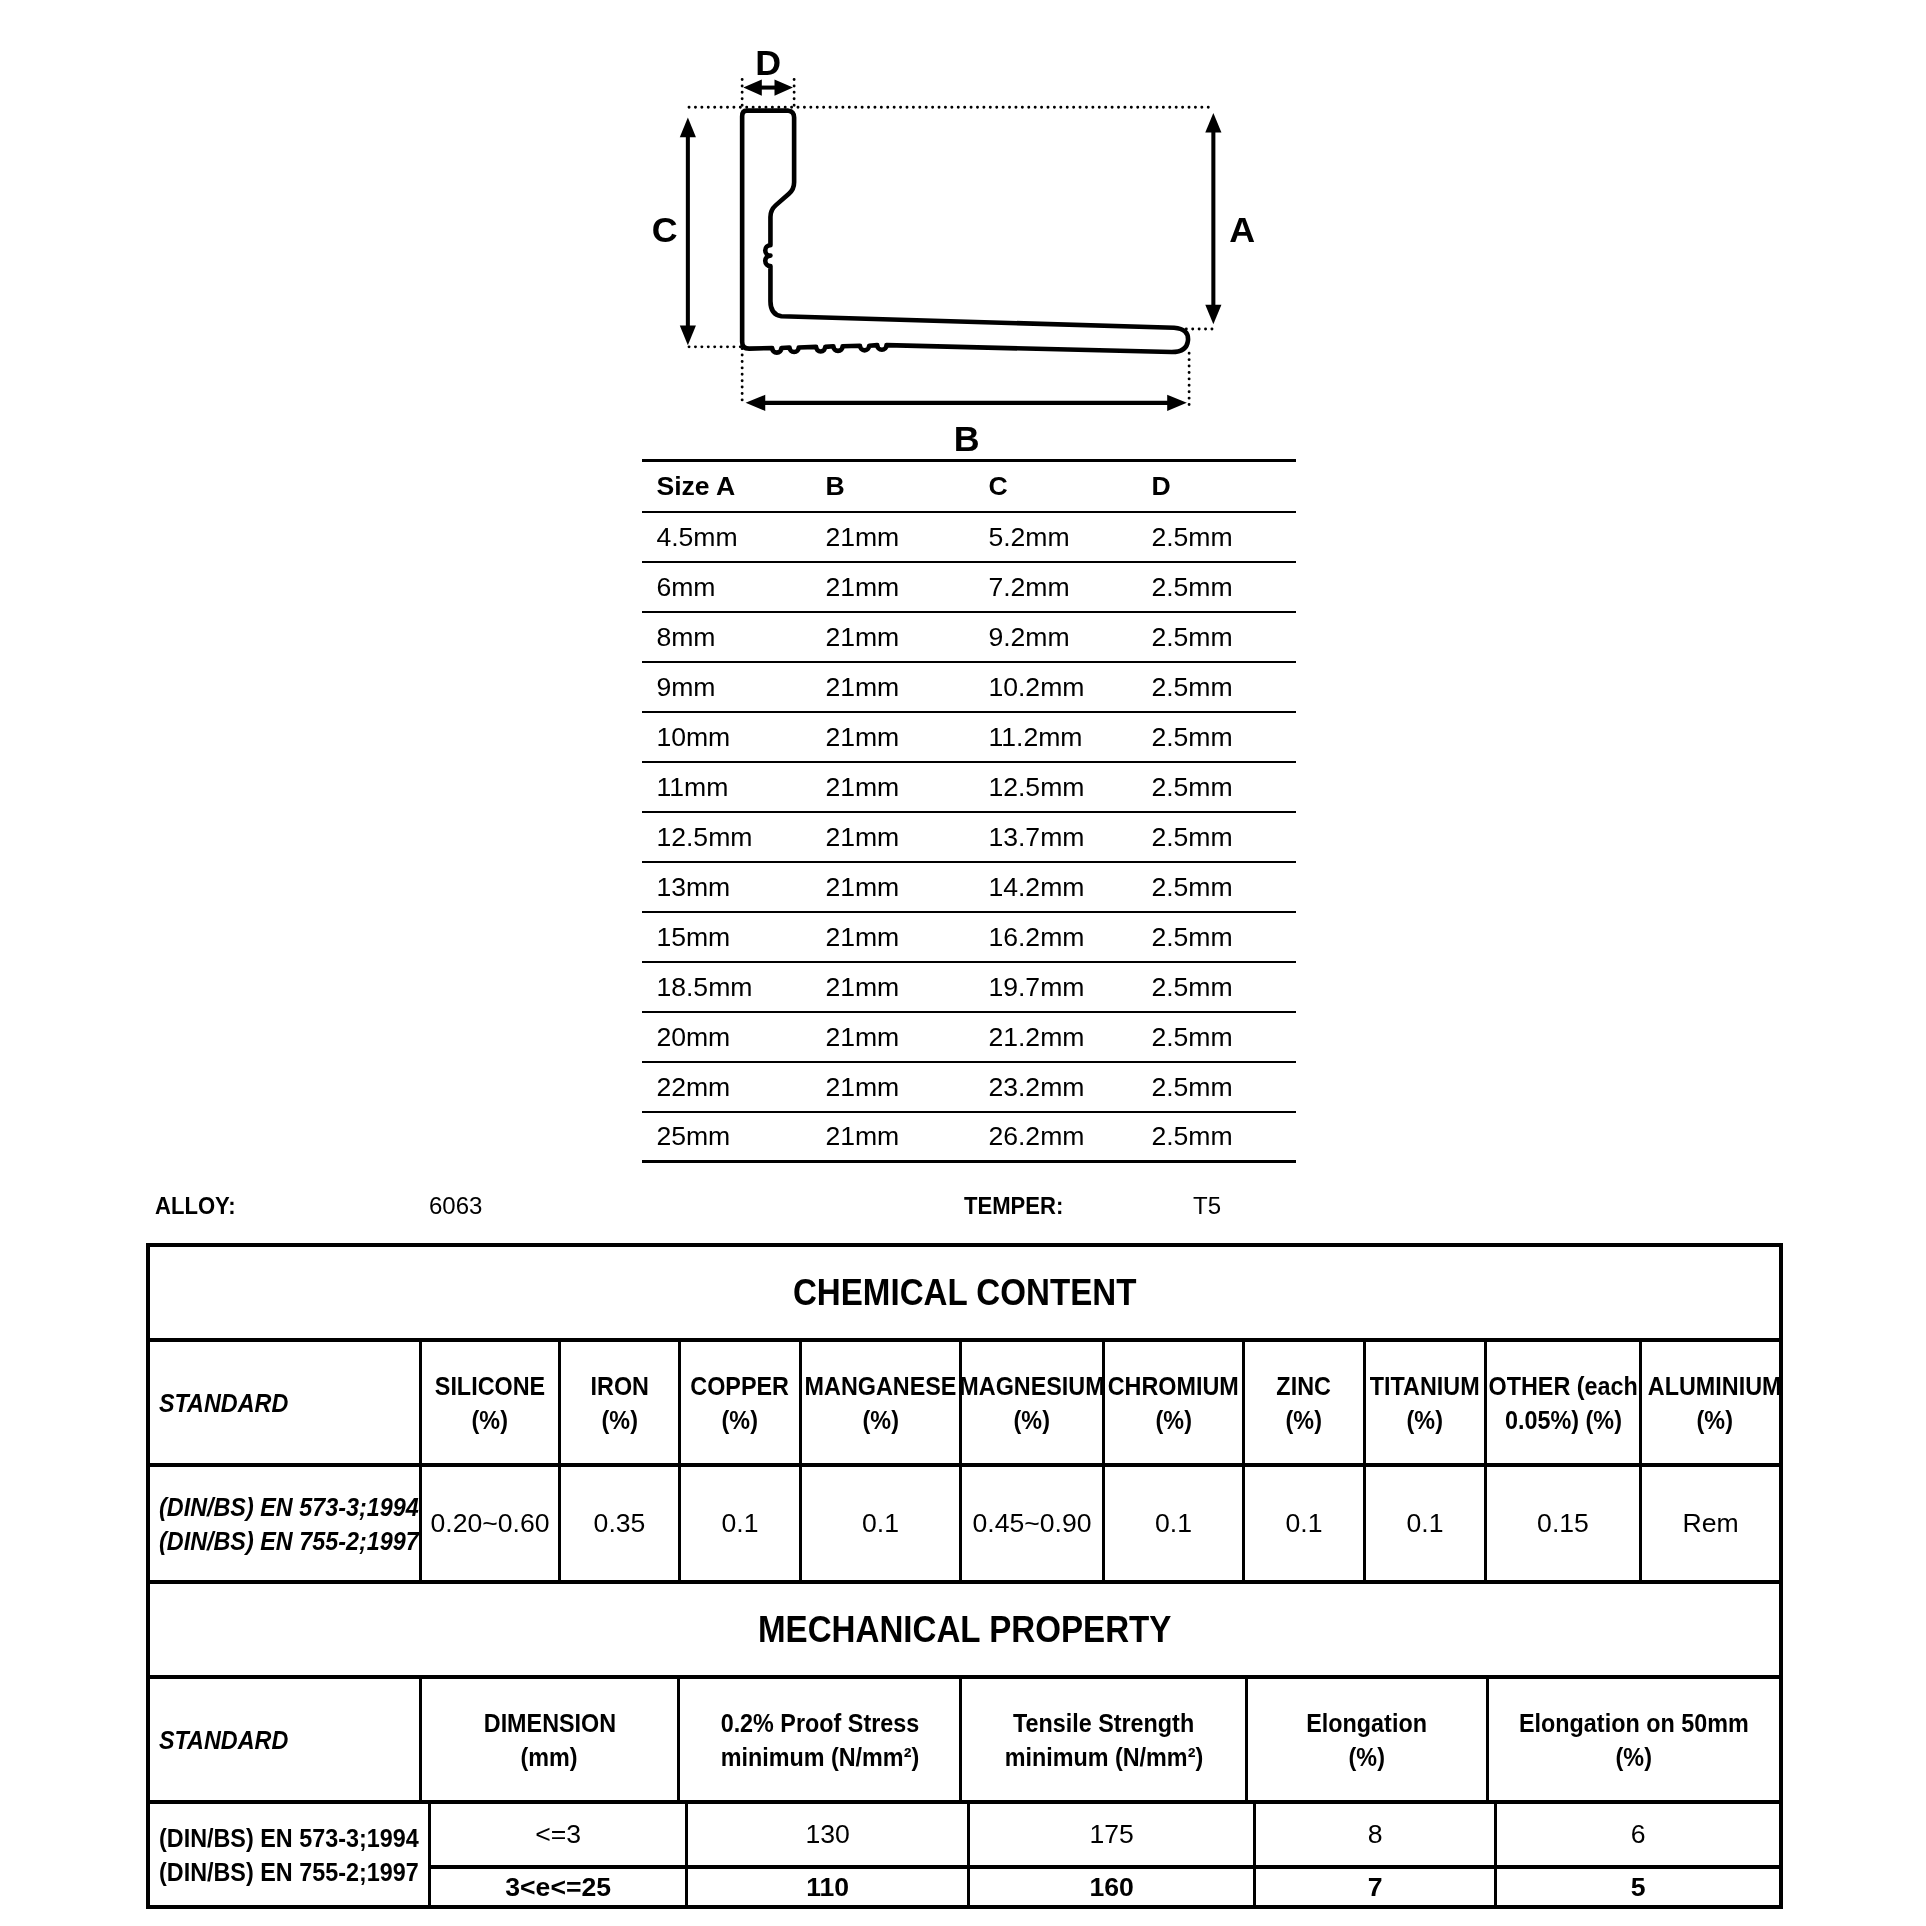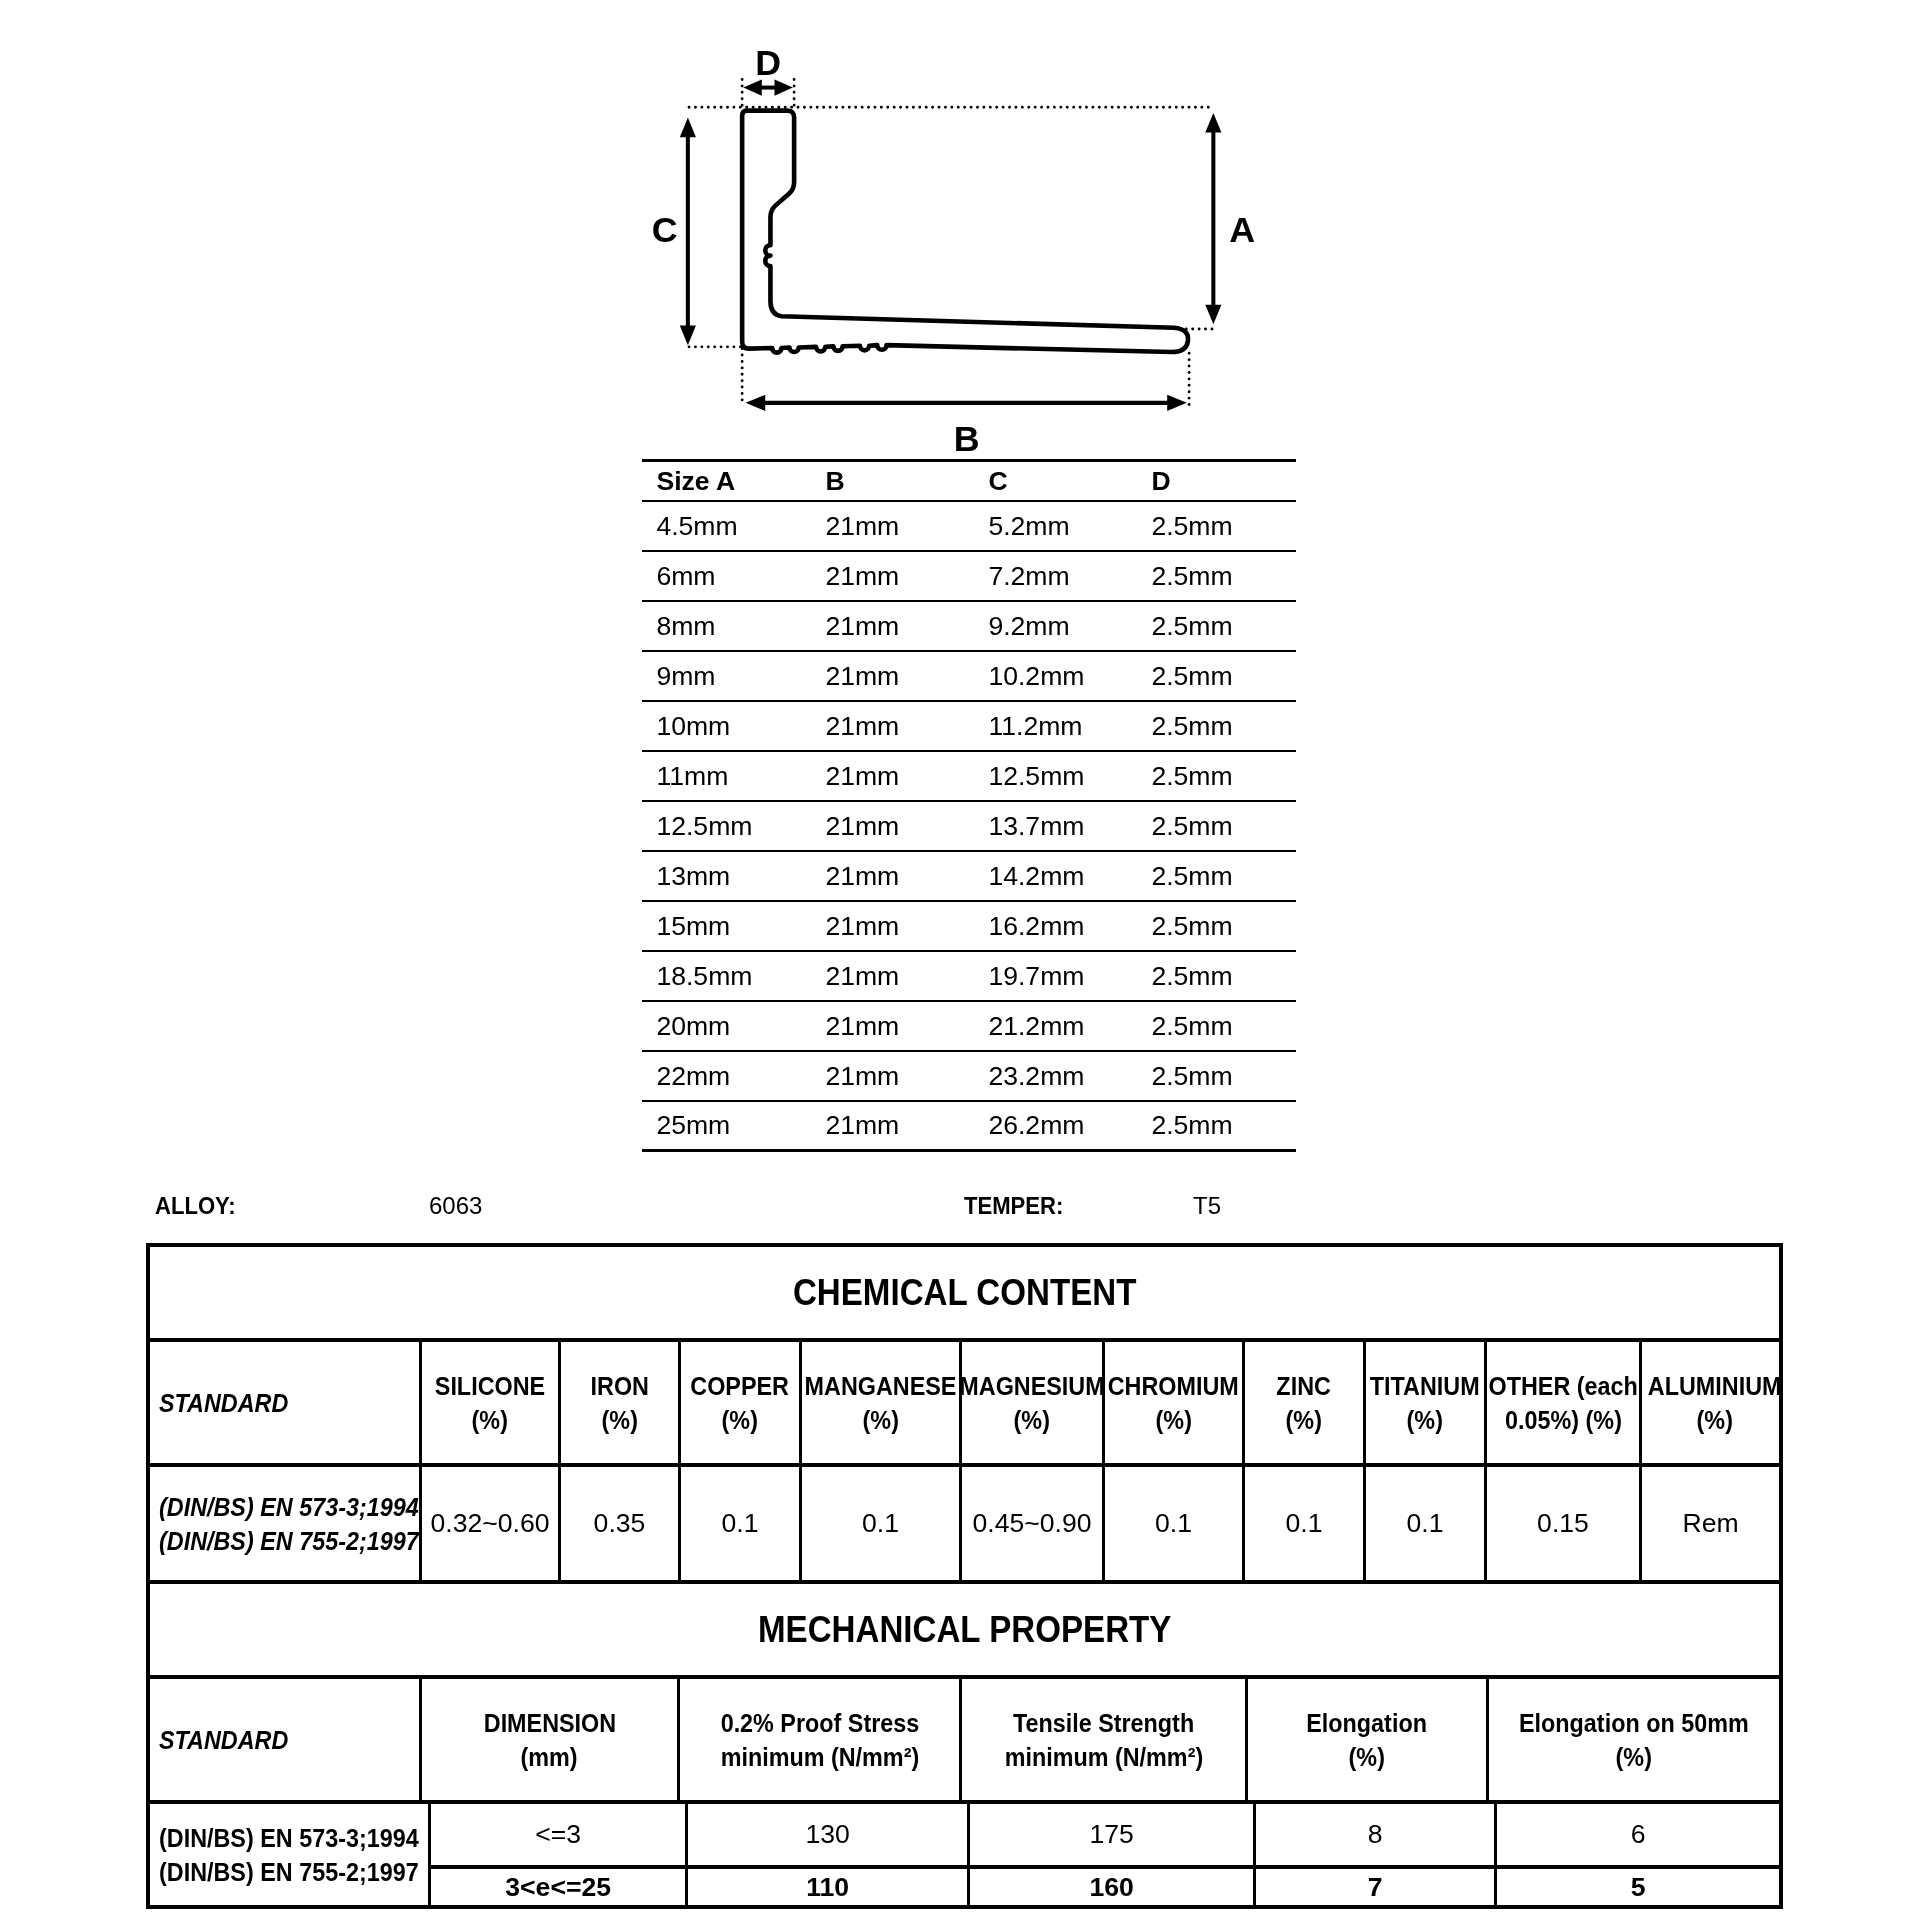--- a/index.html
+++ b/index.html
@@ -6,21 +6,21 @@
   #canvas {
     position:relative; width:1926px; height:1926px; background:#ffffff;
     font-family:"Liberation Sans", sans-serif; color:#000;
   }
   
   #diagram { position:absolute; left:624px; top:46px; }
   .dim-label { font-weight:bold; font-size:62px; fill:#000; }
   
   #size-table { position:absolute; left:642px; top:459px; width:654px; border-top:3.5px solid #000; box-sizing:border-box; }
   .srow { display:grid; grid-template-columns:169px 163px 163px auto; padding-left:14.4px; align-items:center; box-sizing:border-box; }
-  .srow.head { height:40px; border-bottom:2.9px solid #000; font-weight:bold; font-size:26.6px; }
+  .srow.head { height:51px; border-bottom:2.9px solid #000; font-weight:bold; font-size:26.6px; }
   .srow.data { height:50px; border-bottom:2.3px solid #000; font-size:26.6px; }
   .srow.data.last { border-bottom:3.5px solid #000; }
   
   #alloy-line { position:absolute; left:146px; top:1184px; width:1637px; height:44px; }
   #alloy-line span { position:absolute; top:0; line-height:44px; font-size:24px; white-space:nowrap; }
   .lbl-bold { font-weight:bold; display:inline-block; transform:scaleX(0.92); transform-origin:left center; }
   
   #spec-table { position:absolute; left:146px; top:1243px; width:1637px; border:4px solid #000; box-sizing:border-box; background:#fff; }
   .sec-title { display:flex; align-items:center; justify-content:center; border-bottom:4px solid #000; font-weight:bold; font-size:36px; }
   .sec-title .cond { transform:scaleX(0.92); transform-origin:center; white-space:nowrap; }
@@ -254,21 +254,21 @@
         <span class="htxt">ALUMINIUM</span>
         <span class="htxt">(%)</span>
       </div>
     </div>
 
     <div class="chem-grid drow">
       <div class="cell left">
         <span class="std-line">(DIN/BS) EN 573-3;1994</span>
         <span class="std-line">(DIN/BS) EN 755-2;1997</span>
       </div>
-      <div class="cell vline val">0.32~0.60</div>
+      <div class="cell vline val">0.20~0.60</div>
       <div class="cell vline val">0.35</div>
       <div class="cell vline val">0.1</div>
       <div class="cell vline val">0.1</div>
       <div class="cell vline val">0.45~0.90</div>
       <div class="cell vline val">0.1</div>
       <div class="cell vline val">0.1</div>
       <div class="cell vline val">0.1</div>
       <div class="cell vline val">0.15</div>
       <div class="cell vline val">Rem</div>
     </div>

